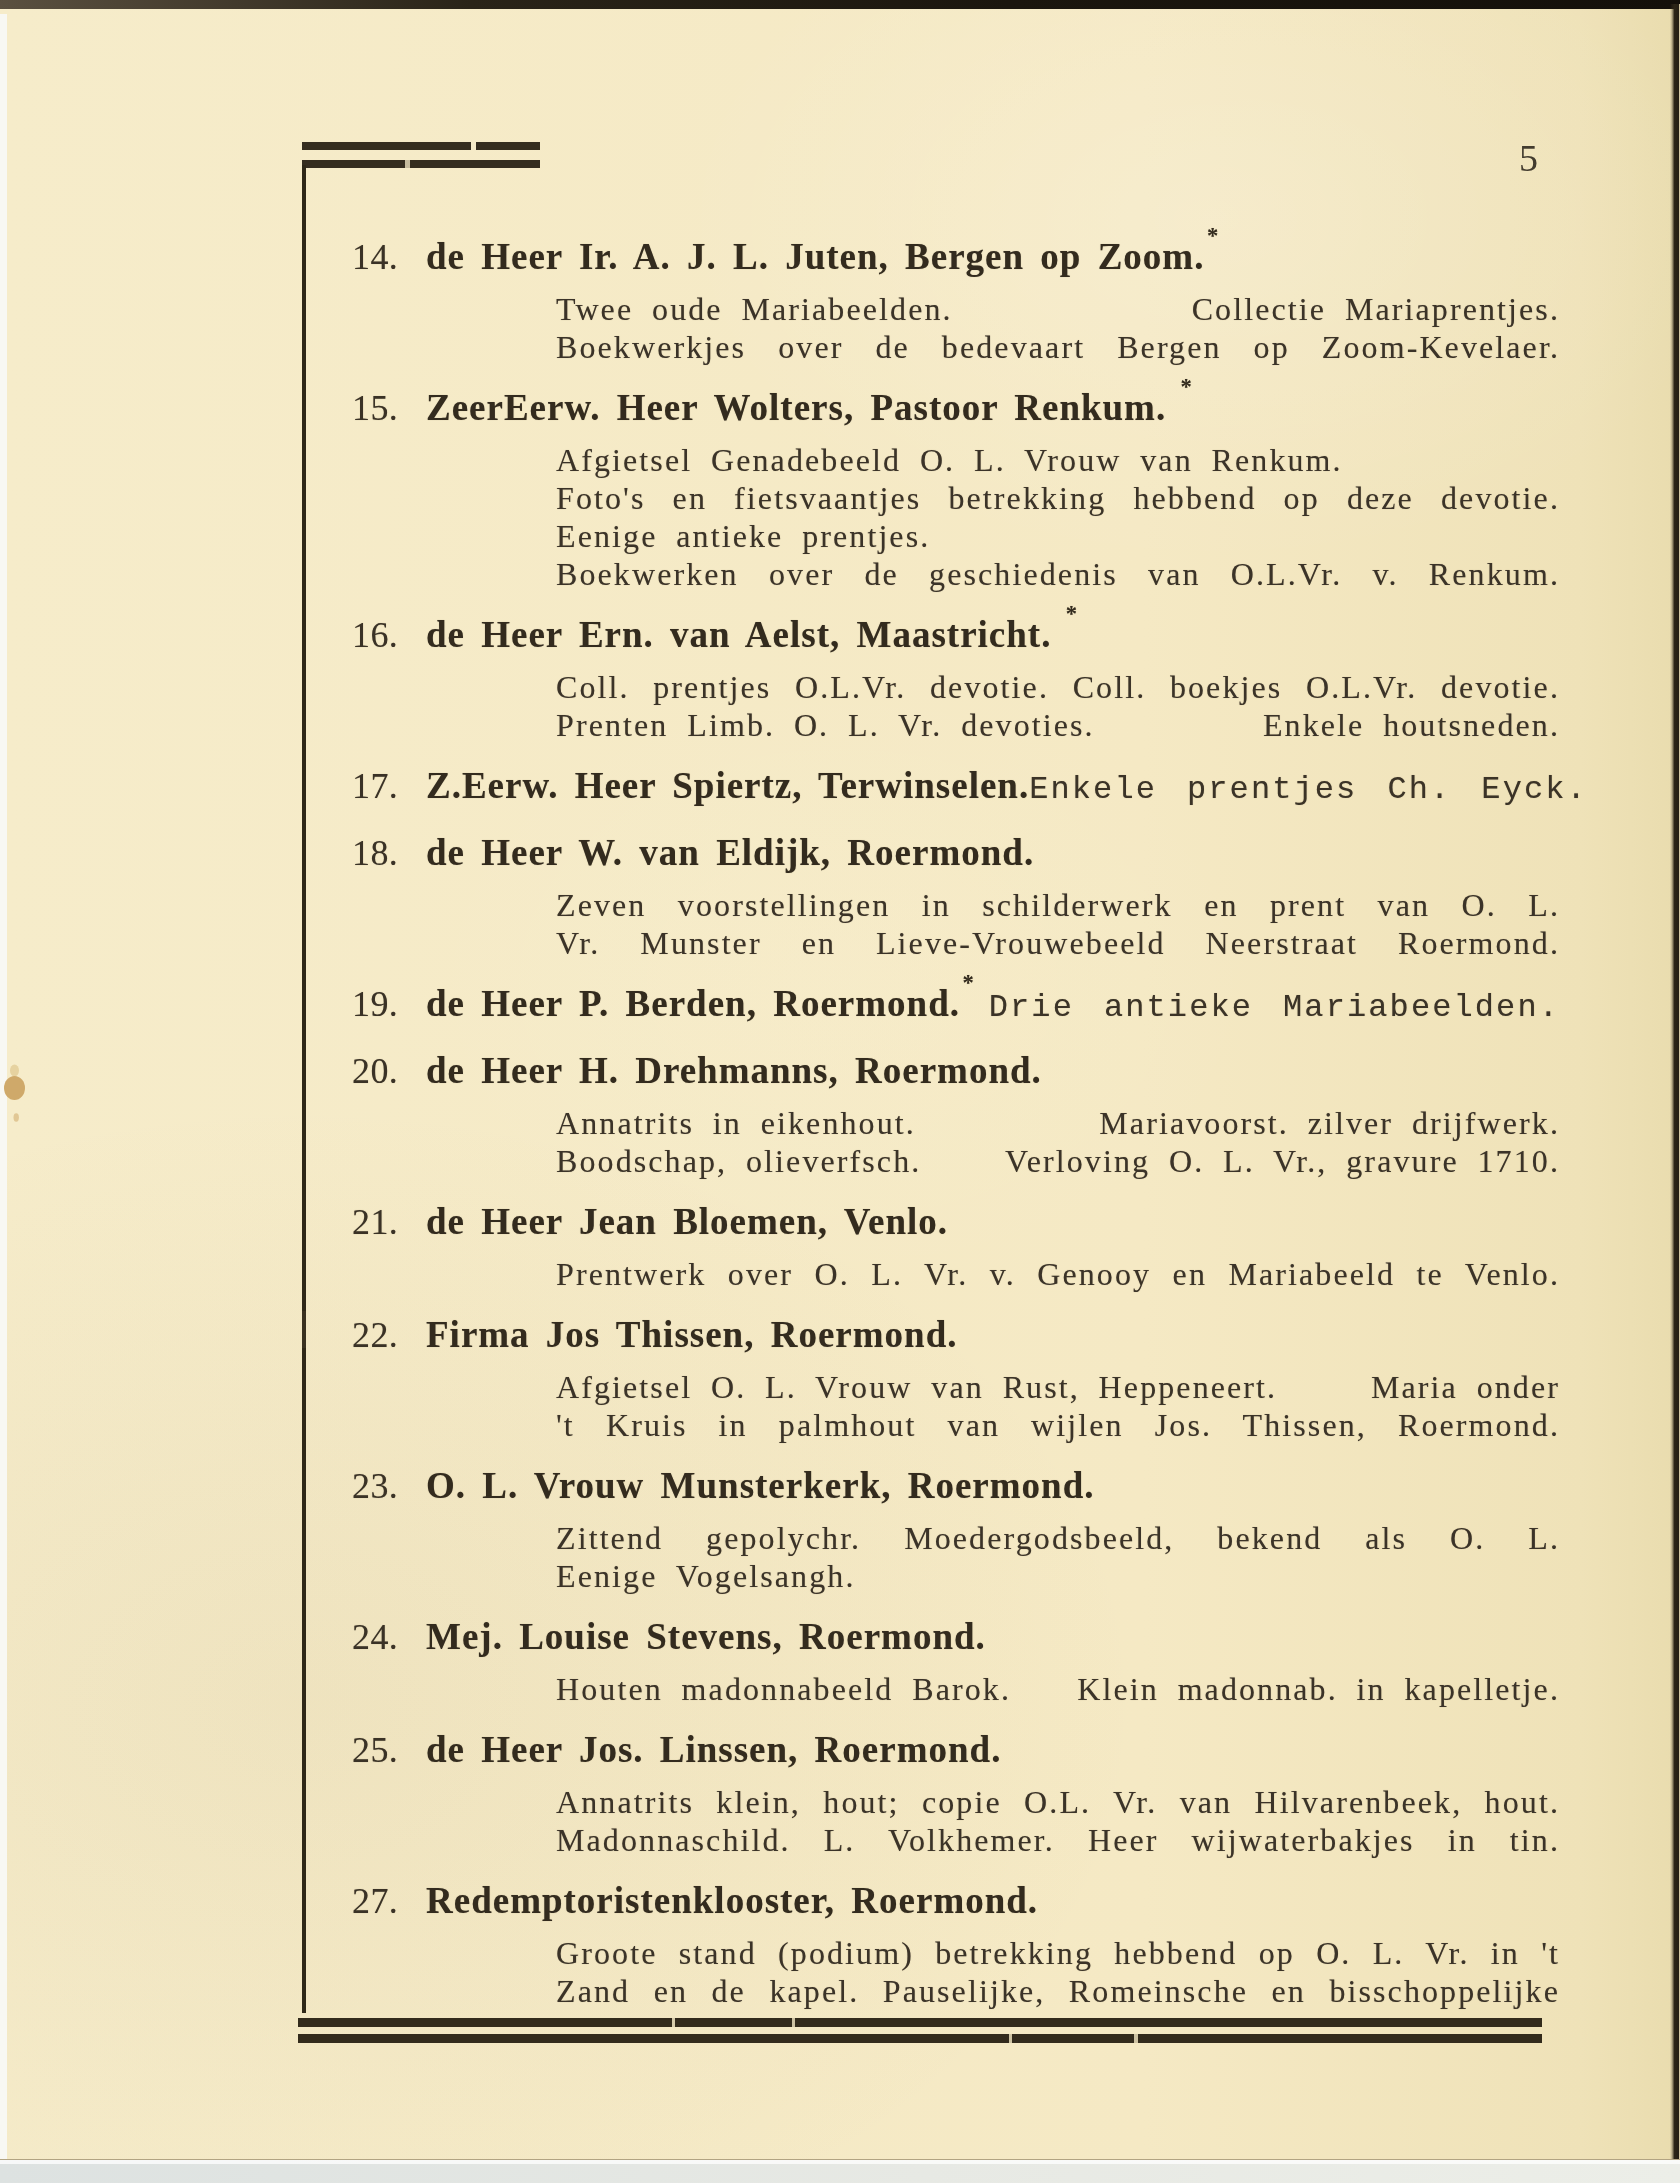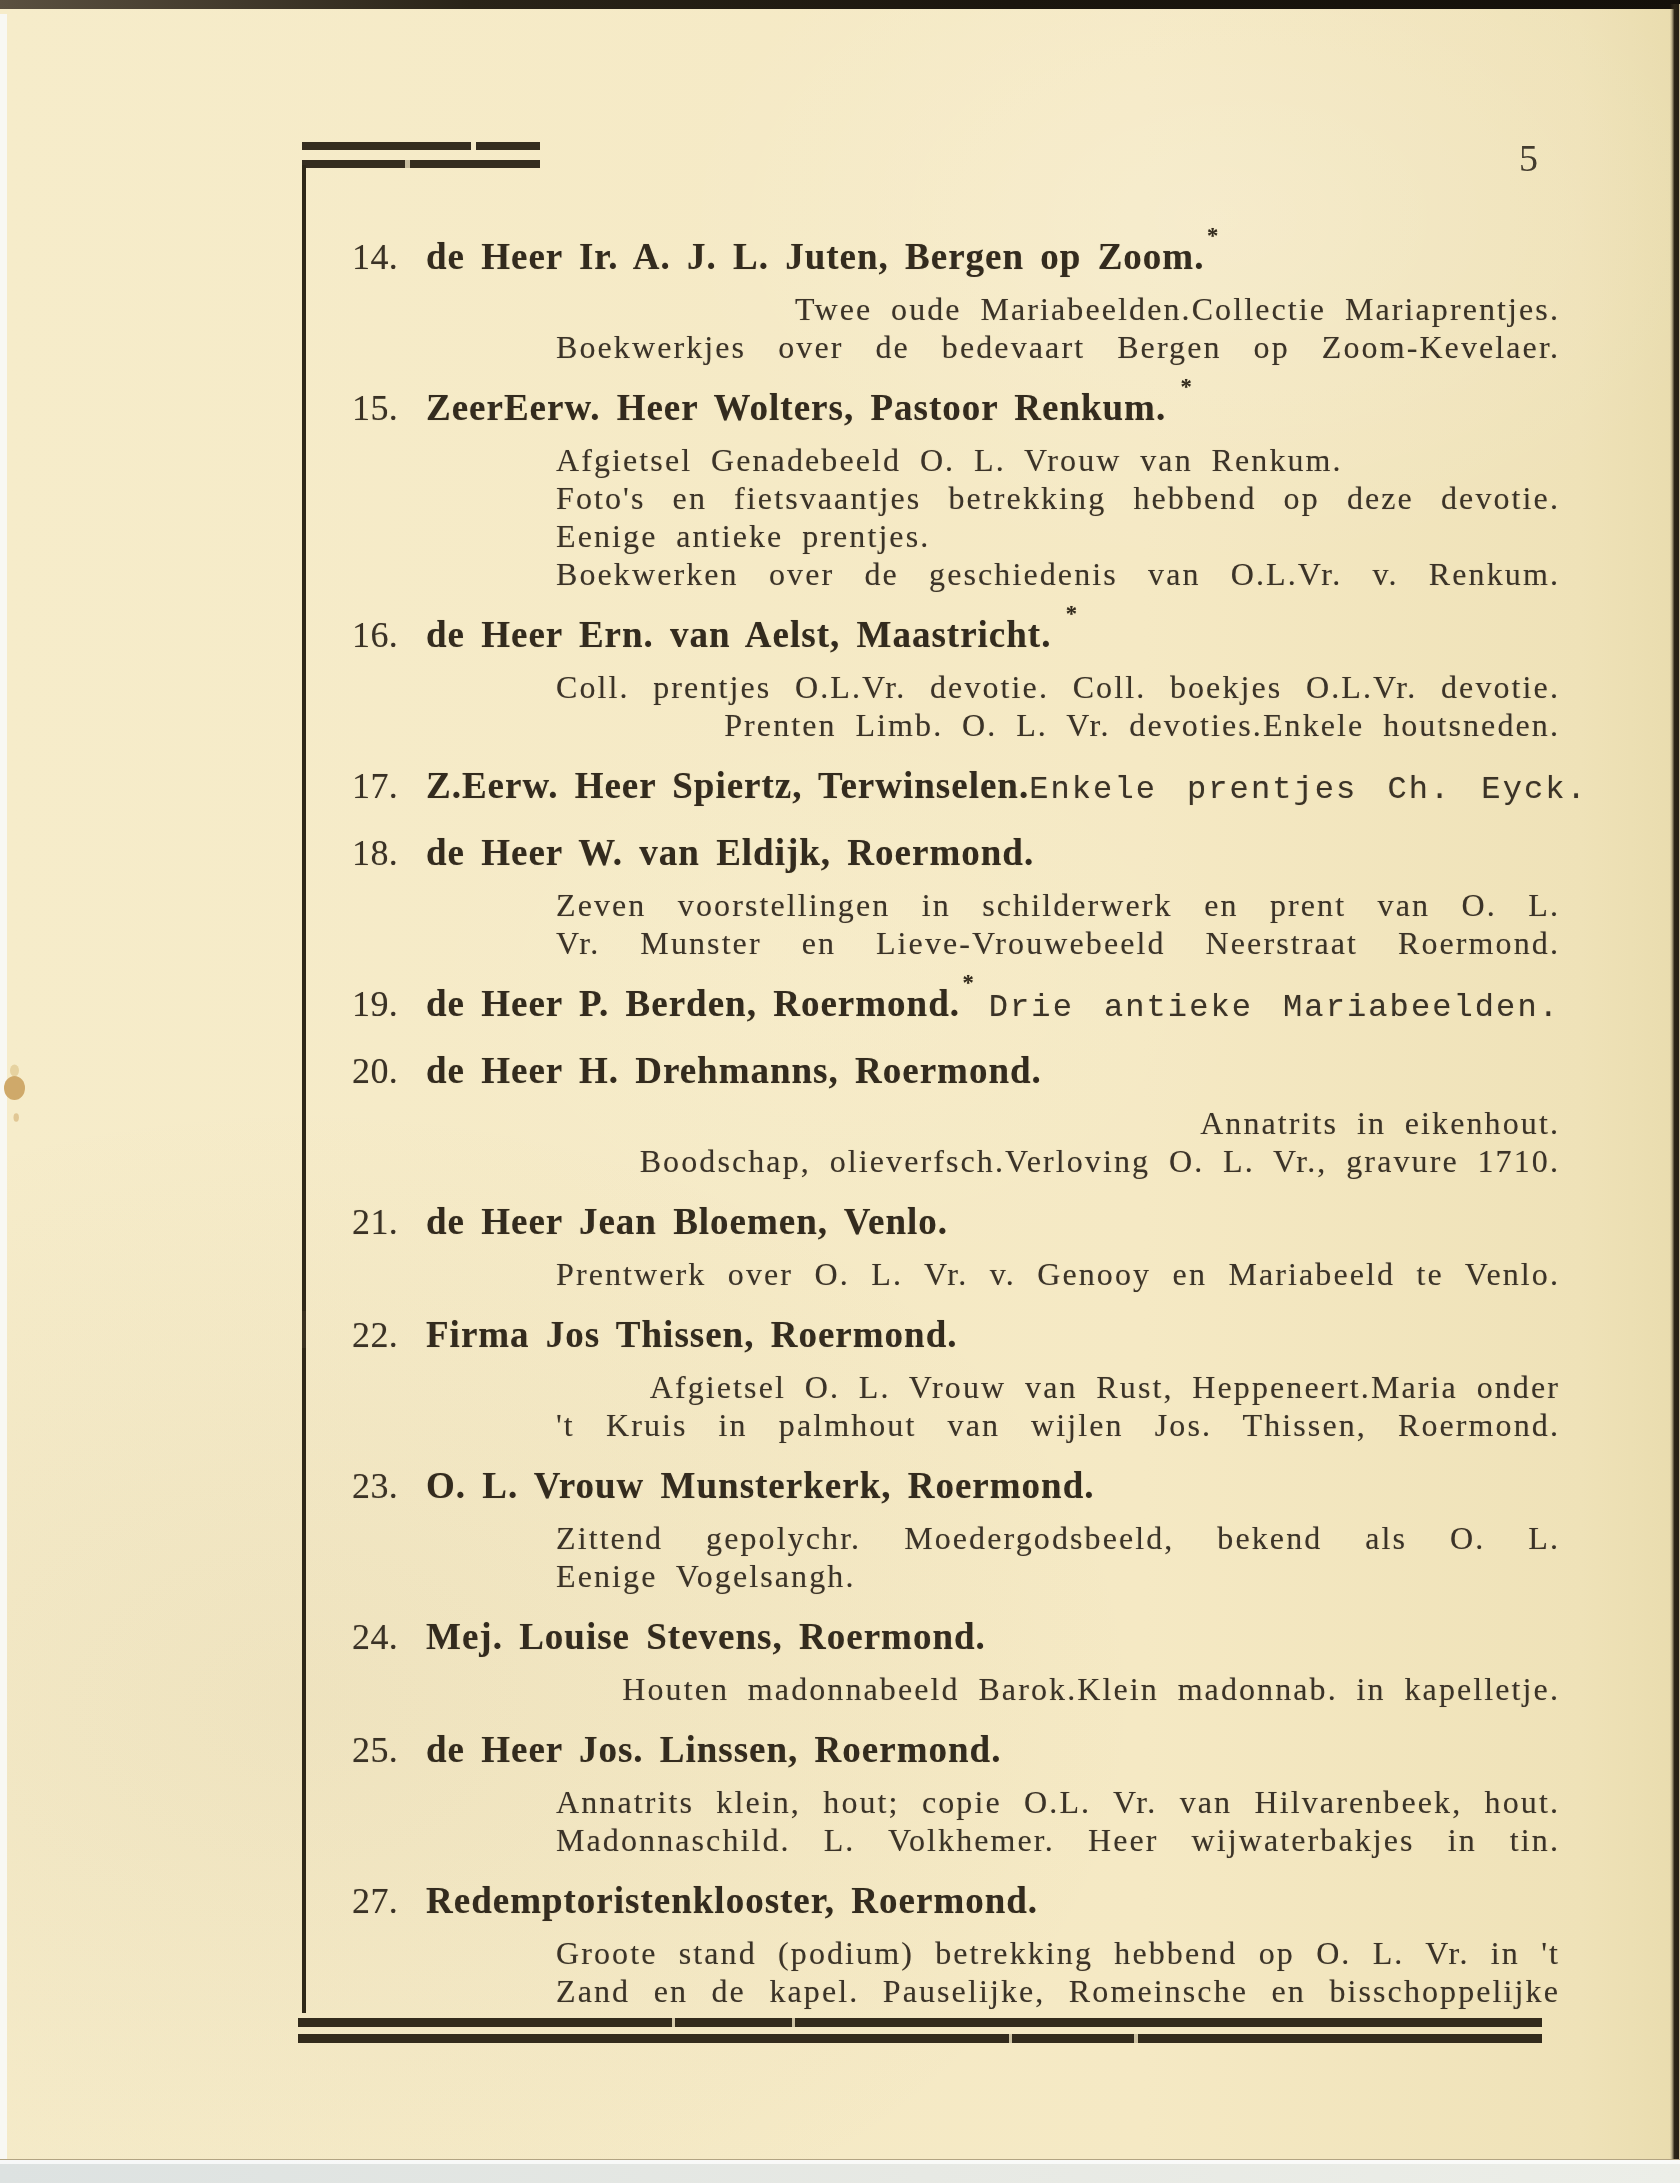--- a/index.html
+++ b/index.html
@@ -47,21 +47,21 @@
   .entry{margin-bottom:21px;}
   .h-row{display:flex;align-items:baseline;font-weight:bold;font-size:37px;line-height:42px;
     letter-spacing:1px;word-spacing:6px;color:#332b1e;white-space:nowrap;}
   .num{font-weight:400;flex:none;width:74px;font-size:36px;letter-spacing:0.4px;color:#3a3226;}
   .h-name-wrap{flex:none;}
   .star{font-size:22.6px;line-height:0;vertical-align:26px;margin-left:2.6px;letter-spacing:0;}
   .h-tail{margin-left:auto;font-weight:400;font-size:32px;letter-spacing:2.1px;word-spacing:8.7px;color:#3b3327;font-family:Liberation Mono, monospace;}
   .body{margin-top:12px;padding-left:204px;font-size:32px;line-height:38px;
     letter-spacing:2.1px;word-spacing:8.7px;color:#3b3328;}
   .line{min-height:38px;}
-  .line.split{display:flex;justify-content:flex-end;}
+  .line.split{display:flex;justify-content:space-between;}
   .line.just{text-align:justify;text-align-last:justify;}
   .entries,.h-row,.body{text-shadow:0 0 0.9px rgba(56,46,26,0.35);}
 </style>
 </head>
 <body>
 
 <div class="scan">
   <div class="edge-top"></div>
   <div class="edge-left"></div>
   <div class="edge-right"></div>
@@ -140,20 +140,21 @@
         </div>
       </section>
       <section class="entry">
         <div class="h-row">
           <span class="num">20.</span>
           <span class="h-name-wrap"><span class="h-name">de Heer H. Drehmanns, Roermond.</span></span>
         </div>
         <div class="body">
           <div class="line split">
             <span class="seg-left">Annatrits in eikenhout.</span>
+            <span class="seg-right">Mariavoorst. zilver drijfwerk.</span>
           </div>
           <div class="line split">
             <span class="seg-left">Boodschap, olieverfsch.</span>
             <span class="seg-right">Verloving O. L. Vr., gravure 1710.</span>
           </div>
         </div>
       </section>
       <section class="entry">
         <div class="h-row">
           <span class="num">21.</span>

